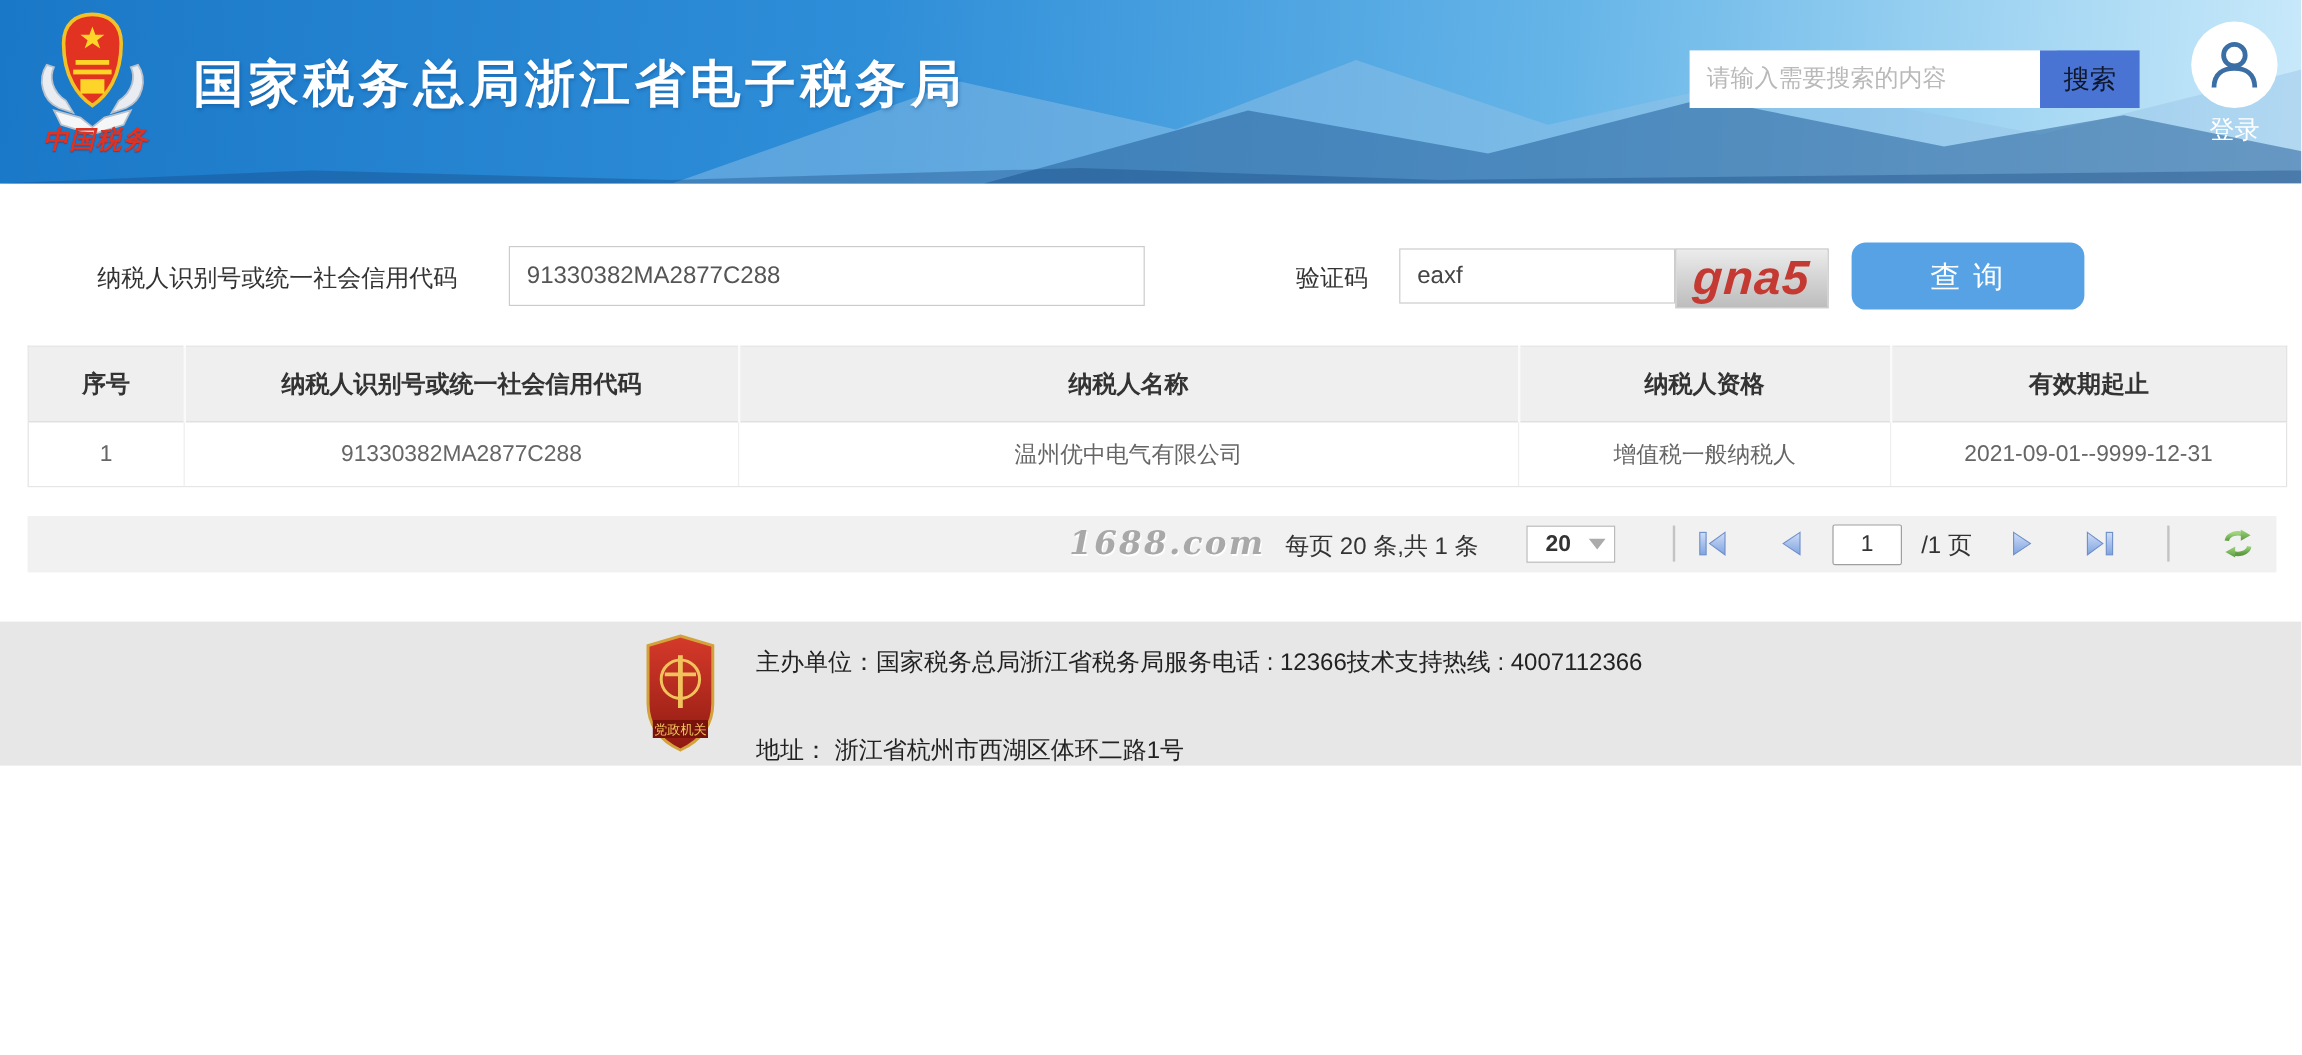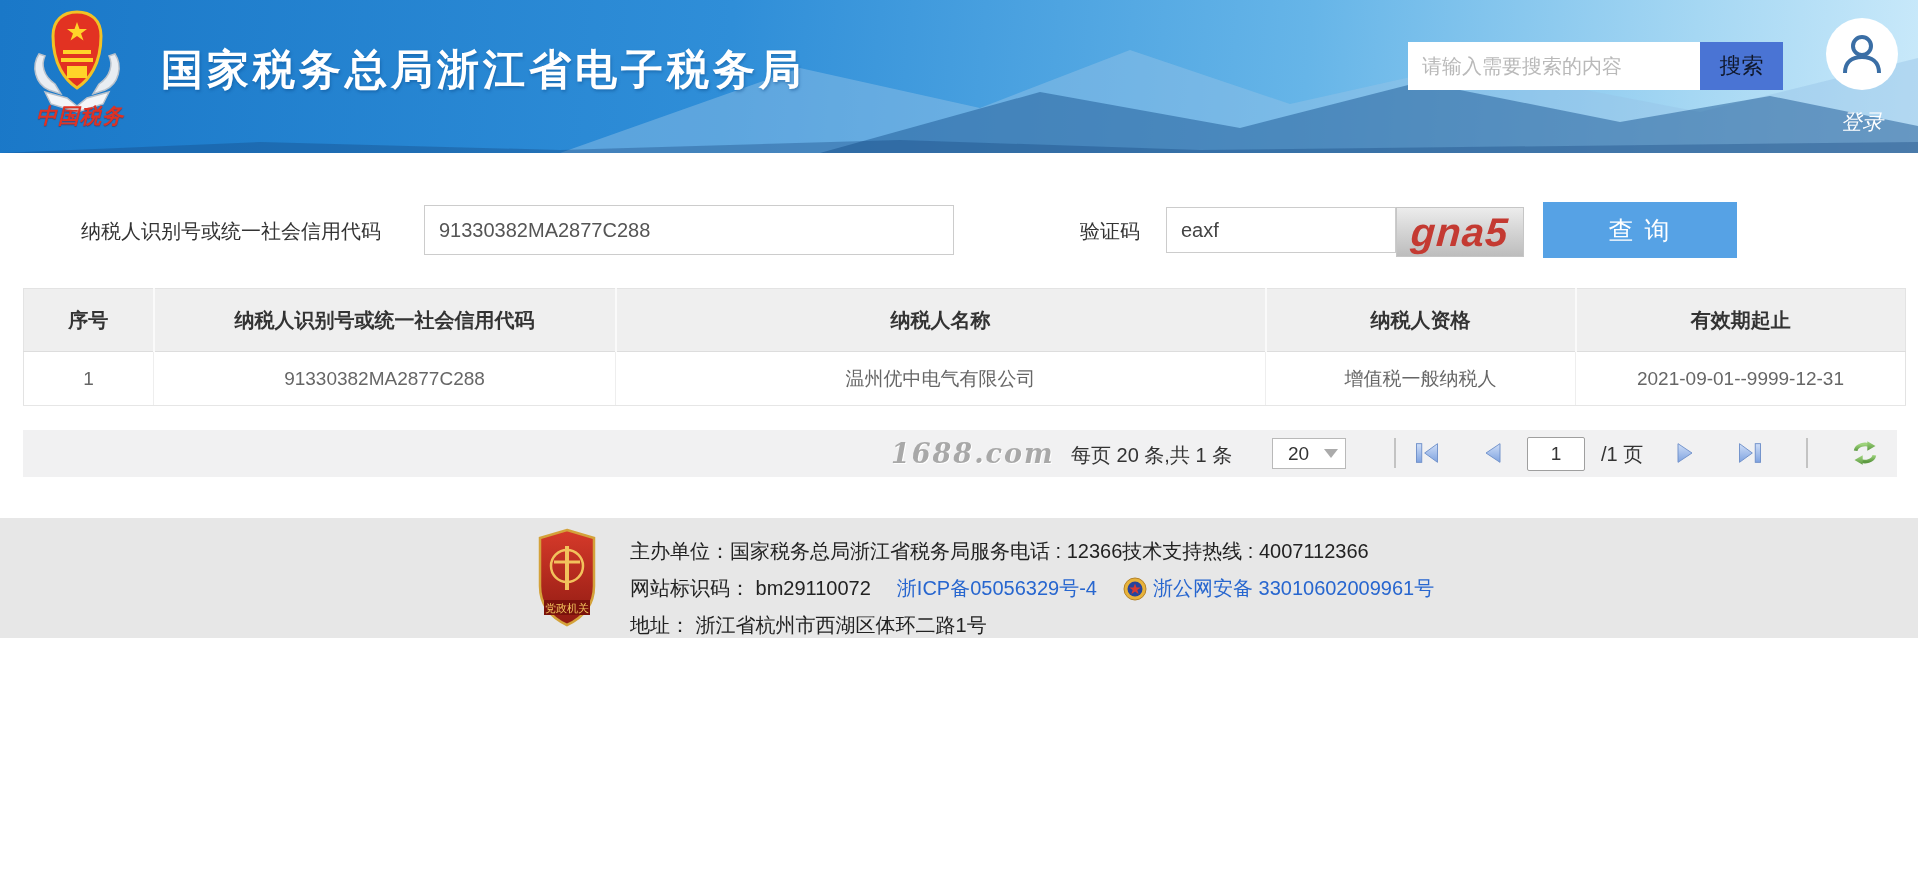--- a/index.html
+++ b/index.html
@@ -18,36 +18,36 @@
               letter-spacing:4px;text-shadow:1px 2px 3px rgba(0,60,120,.35);white-space:nowrap;}
   .hsearch-input{position:absolute;left:1408px;top:42px;width:278px;height:48px;border:none;
                  background:#fff;font-size:20px;padding:0 14px;color:#333;outline:none;box-sizing:content-box;}
   .hsearch-input::placeholder{color:#b9b9b9;}
   .hsearch-btn{position:absolute;left:1700px;top:42px;width:83px;height:48px;border:none;
                background:#4a74d4;color:#0f172a;font-size:22px;cursor:pointer;
                font-family:"Liberation Sans","DejaVu Sans",sans-serif;}
   .login{position:absolute;left:1822px;top:18px;width:80px;text-align:center;cursor:pointer;}
   .login-circle{width:72px;height:72px;margin:0 auto;border-radius:50%;background:#fff;
                 display:flex;align-items:center;justify-content:center;}
-  .login-label{margin-top:18px;font-size:21px;color:#fff;font-style:italic;}
+  .login-label{margin-top:4px;font-size:21px;color:#fff;}
 
   
   .q-label{position:absolute;font-size:20px;color:#333;white-space:nowrap;}
   .tax-label{left:81px;top:218px;}
   .tax-input{position:absolute;left:424px;top:205px;width:500px;height:48px;border:1px solid #ccc;
              font-size:20px;color:#555;padding:0 14px;outline:none;}
   .cap-label{left:1080px;top:218px;}
   .cap-input{position:absolute;left:1166px;top:207px;width:200px;height:44px;border:1px solid #ccc;
              font-size:20px;color:#444;padding:0 14px;outline:none;}
   .cap-img{position:absolute;left:1396px;top:207px;width:126px;height:48px;cursor:pointer;
            background:linear-gradient(180deg,#ececec 0%,#d6d6d6 45%,#bdbdbd 100%);
            border:1px solid #c6c6c6;display:flex;align-items:center;justify-content:center;}
   .cap-text{font-size:40px;font-weight:bold;font-style:italic;color:#c43a32;
             letter-spacing:1px;transform:skewX(-4deg);line-height:1;}
-  .query-btn{position:absolute;left:1543px;top:202px;width:194px;height:56px;border:none;border-radius:0;
+  .query-btn{position:absolute;left:1543px;top:202px;width:194px;height:56px;border:none;border-radius:12px;
              background:#56a2e5;color:#fff;font-size:25px;cursor:pointer;letter-spacing:2px;
              font-family:"Liberation Sans","DejaVu Sans",sans-serif;}
 
   
   .rtable{position:absolute;left:23px;top:288px;width:1882px;border-collapse:collapse;table-layout:fixed;
           border:1px solid #e3e3e3;}
   .rtable th{height:60px;background:#efefef;font-size:20px;font-weight:bold;color:#333;
              text-align:center;border-left:2px solid #fafafa;border-bottom:1px solid #ddd;}
   .rtable th:first-child{border-left:none;}
   .rtable td{height:51px;background:#fff;font-size:19px;color:#666;text-align:center;
@@ -55,21 +55,21 @@
   .rtable td:first-child{border-left:none;}
 
   
   .pager{position:absolute;left:23px;top:430px;width:1874px;height:47px;background:#f1f1f2;}
   .watermark{position:absolute;left:868px;top:8px;font-family:"DejaVu Serif","Liberation Serif",serif;
              font-style:italic;font-weight:bold;font-size:27px;color:#a8a8a8;letter-spacing:2px;
              text-shadow:1px 1px 0 #fff;}
   .pg-summary{position:absolute;left:1048px;top:12px;font-size:20px;color:#333;white-space:nowrap;}
   .pg-size{position:absolute;left:1249px;top:8px;width:72px;height:29px;background:#fff;
            border:1px solid #b9b9b9;display:flex;align-items:center;cursor:pointer;}
-  .pg-size-val{flex:1;text-align:center;font-size:19px;color:#333;}
+  .pg-size-val{flex:1;text-align:center;font-size:19px;color:#333;font-weight:bold;}
   .pg-size-arrow{width:0;height:0;margin-right:7px;border-left:7px solid transparent;
                  border-right:7px solid transparent;border-top:9px solid #ababab;}
   .pg-sep{position:absolute;top:8px;width:2px;height:30px;background:#c3c3c3;}
   .sep1{left:1371px;} .sep2{left:1783px;}
   .pg-ico{position:absolute;top:9px;width:28px;height:28px;cursor:pointer;}
   .ico-first{left:1390px;} .ico-prev{left:1456px;} .ico-next{left:1648px;} .ico-last{left:1713px;}
   .pg-input{position:absolute;left:1504px;top:7px;width:52px;height:30px;border:1px solid #9f9f9f;
             border-radius:2px;text-align:center;font-size:19px;color:#333;outline:none;}
   .pg-total{position:absolute;left:1578px;top:11px;font-size:20px;color:#333;white-space:nowrap;}
   .pg-refresh{position:absolute;left:1828px;top:9px;width:28px;height:28px;cursor:pointer;}
@@ -228,31 +228,19 @@
       <rect x="8" y="72" width="46" height="15" fill="#7a120c"></rect>
       <text x="31" y="84" text-anchor="middle" font-size="11" fill="#f2c25c">党政机关</text>
     </svg>
 
     <div class="f-line f-line1">
       <span>主办单位：国家税务总局浙江省税务局</span>
       <span>服务电话 : 12366</span>
       <span>技术支持热线 : 4007112366</span>
     </div>
 
-    <div class="f-line f-line2">
-      <span>网站标识码： bm29110072</span>
-      <a class="f-link">浙ICP备05056329号-4</a>
-      <span class="pair">
-        <svg class="police-ico" viewBox="0 0 24 24">
-          <circle cx="12" cy="12" r="11" fill="#e8b33a" stroke="#b5832a" stroke-width="1"></circle>
-          <circle cx="12" cy="12" r="7.5" fill="#27449c"></circle>
-          <polygon points="12,6.5 13.5,10.5 17.8,10.5 14.3,13 15.6,17 12,14.6 8.4,17 9.7,13 6.2,10.5 10.5,10.5" fill="#d93a2f"></polygon>
-        </svg>
-        <a class="f-link">浙公网安备 33010602009961号</a>
-      </span>
-    </div>
 
     <div class="f-line f-line3">
       <span>地址： 浙江省杭州市西湖区体环二路1号</span>
     </div>
   </div>
 
 </div>
 
 </body></html>

